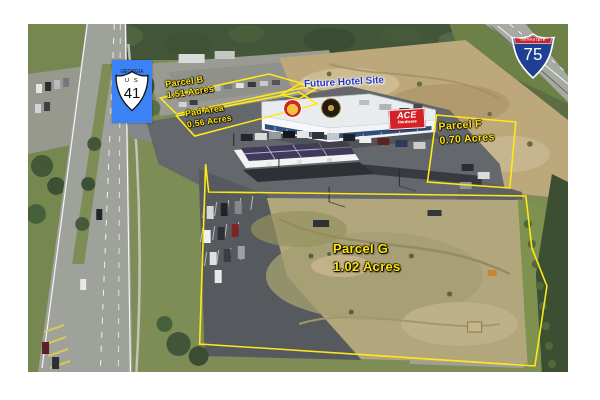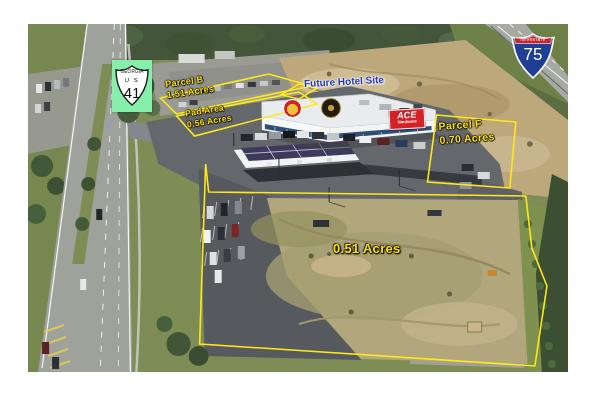--- a/index.html
+++ b/index.html
@@ -15,21 +15,21 @@
   .lbl-pad{left:158px;top:81px;font-size:8.5px;transform:rotate(-9deg);}
   .lbl-f{left:411px;top:93px;font-size:10.5px;transform:rotate(-4deg);line-height:1.35;}
   .lbl-g{left:305px;top:216px;font-size:13px;line-height:1.35;text-shadow:0 1px 1px #000,1px 0 1px #000,1px 1px 2px #000,-1px -1px 1px rgba(0,0,0,.7);}
   .lbl-hotel{position:absolute;left:276px;top:52px;font-weight:bold;font-size:10px;color:#2438c8;white-space:nowrap;
         transform:rotate(-3deg);text-shadow:0 0 2px #fff,0 0 3px #fff,1px 1px 2px rgba(255,255,255,.95);}
 
   
   .shield{position:absolute;}
   .shield svg{position:absolute;left:0;top:0;width:100%;height:100%;}
   .shield span{position:absolute;width:100%;text-align:center;color:#111;font-weight:normal;}
-  .us41{left:84px;top:36px;width:40px;height:52px;background:#86efac;box-shadow:0 0 2px rgba(0,0,0,.4);}
+  .us41{left:84px;top:36px;width:40px;height:63px;background:#3b82f6;box-shadow:0 0 2px rgba(0,0,0,.4);}
   .us41 .s-state{top:9px;font-size:4.6px;letter-spacing:.2px;}
   .us41 .s-us{top:17px;font-size:6px;letter-spacing:1.5px;}
   .us41 .s-num{top:24px;font-size:15px;}
   .i75{left:482px;top:8px;width:46px;height:48px;}
   .i75 span{color:#fff;}
   .i75 .s-banner{top:5.5px;font-size:3.6px;letter-spacing:.3px;}
   .i75 .s-num{top:13px;font-size:17px;}
 
   
   .ace{position:absolute;left:361px;top:85px;width:34px;height:18px;background:#d42027;border:1px solid #f3f3f3;
@@ -294,21 +294,22 @@
   <div class="ylbl lbl-pad">
     <div>Pad Area</div>
     <div>0.56 Acres</div>
   </div>
   <div class="lbl-hotel">Future Hotel Site</div>
   <div class="ylbl lbl-f">
     <div>Parcel F</div>
     <div>0.70 Acres</div>
   </div>
   <div class="ylbl lbl-g">
-    <div>0.51 Acres</div>
+    <div>Parcel G</div>
+    <div>1.02 Acres</div>
   </div>
 
   <div class="logo logo-red"></div>
   <div class="logo logo-dark"></div>
   <div class="ace">
     <span class="a1">ACE</span>
     <span class="a2">Hardware</span>
   </div>
 
 </div>

